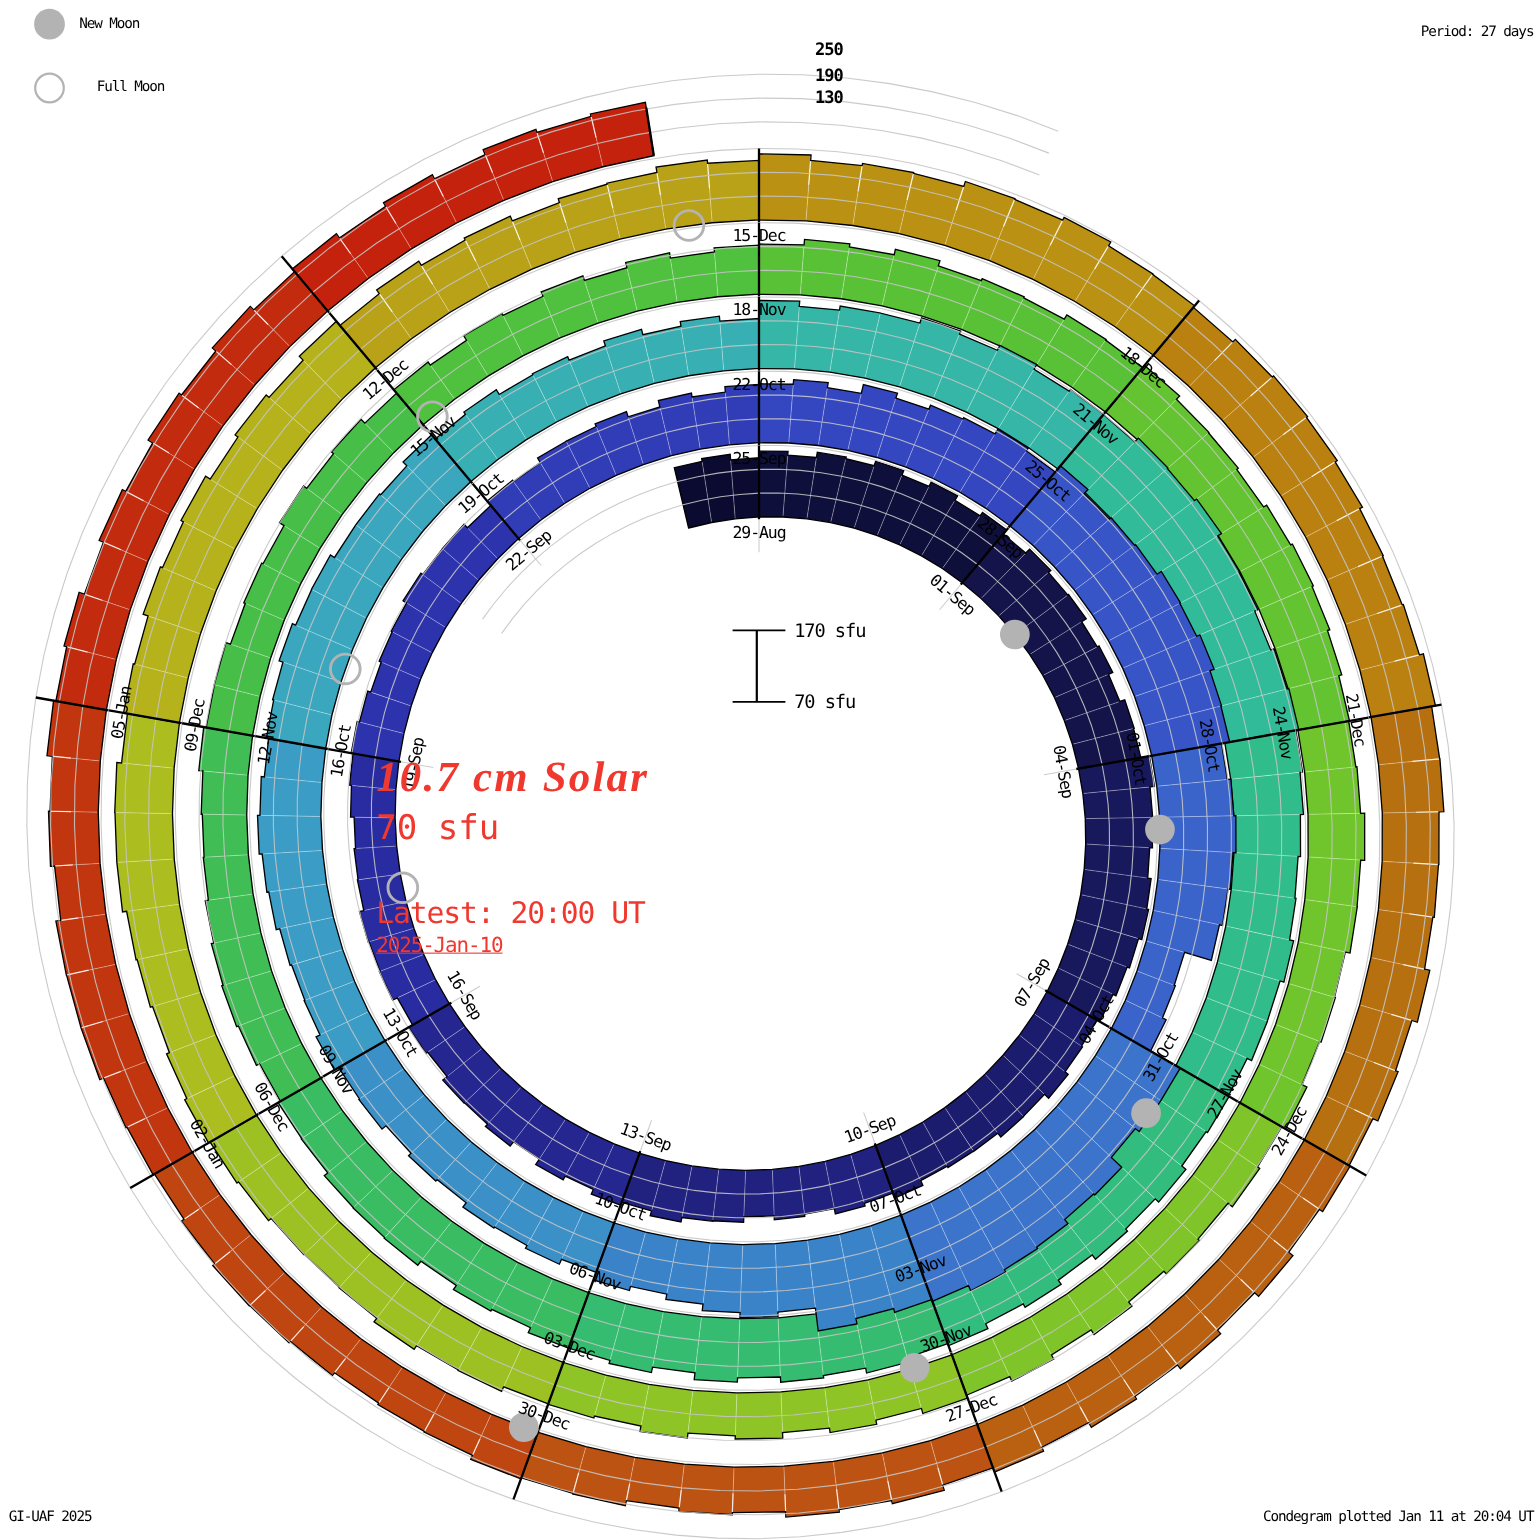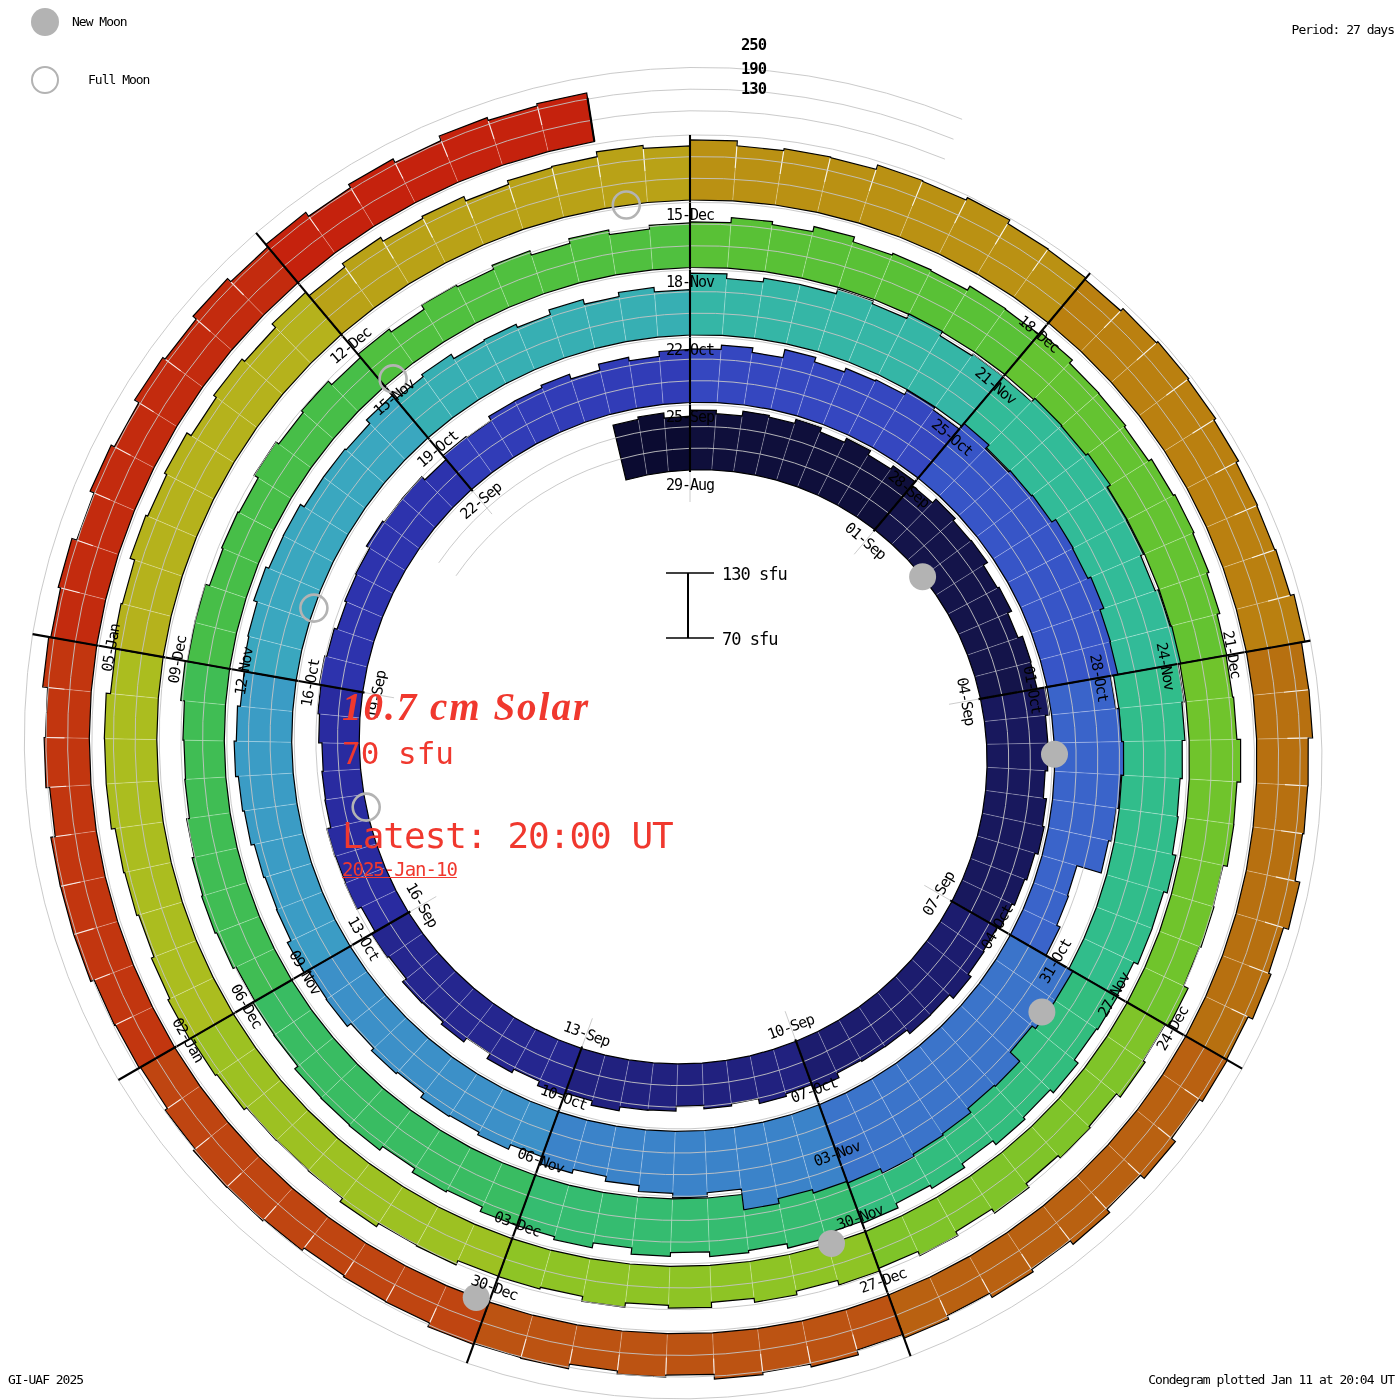--- a/index.html
+++ b/index.html
@@ -12,21 +12,21 @@
   .legend-new{left:31px;top:8px;width:28px;height:28px;background:#b3b3b3;}
   .legend-full{left:31px;top:66px;width:28px;height:28px;border:2.5px solid #b3b3b3;background:transparent;}
   .legend-label-new{left:72px;top:14px;}
   .legend-label-full{left:88px;top:72px;}
   .period{right:6px;top:22px;text-align:center;}
   .rad-label{left:646px;width:120px;text-align:right;font-weight:700;letter-spacing:-1px;font-size:15.5px;}
   .scalekey-label{position:absolute;font-size:17px;letter-spacing:-1px;}
   .center-block{left:342px;top:688px;width:700px;text-align:left;}
   .ct-title{font-family:"Liberation Serif", serif;font-style:italic;font-weight:700;font-size:39px;line-height:37px;letter-spacing:2px;}
   .ct-value{font-size:31px;letter-spacing:0px;margin-top:10px;}
-  .ct-latest1{font-size:36px;letter-spacing:-1px;margin-top:44px;}
+  .ct-latest1{font-size:27px;letter-spacing:-1px;margin-top:44px;}
   .ct-latest2{font-size:19px;letter-spacing:-1px;margin-top:2px;text-decoration:underline;}
   .corner-bl{left:8px;top:1372px;}
   .corner-br{right:6px;top:1372px;text-align:right;}
 </style>
 </head>
 <body>
 
 <div class="stage">
 
   <svg id="spiral" width="1400" height="1400">
@@ -1059,21 +1059,21 @@
   <div class="abs rad-label" style="top:36px">250</div>
   <div class="abs rad-label" style="top:60px">190</div>
   <div class="abs rad-label" style="top:80px">130</div>
 
   <div class="abs" style="left:640px;top:560px;width:260px;height:95px">
     <svg width="260" height="95" style="position:absolute;left:0;top:0">
       <line x1="48" y1="13" x2="48" y2="78" stroke="#000" stroke-width="2"></line>
       <line x1="26" y1="13" x2="74" y2="13" stroke="#000" stroke-width="1.6"></line>
       <line x1="26" y1="78" x2="74" y2="78" stroke="#000" stroke-width="1.6"></line>
     </svg>
-    <span class="scalekey-label" style="left:82px;top:4px">130 sfu</span>
+    <span class="scalekey-label" style="left:82px;top:4px">170 sfu</span>
     <span class="scalekey-label" style="left:82px;top:69px">70 sfu</span>
   </div>
 
   <div class="abs center-block" id="center-block" style="color: rgb(240, 56, 46);">
     <div class="ct-title">10.7 cm Solar</div>
     <div class="ct-value">70 sfu</div>
     <div class="ct-latest1">Latest: 20:00 UT</div>
     <div class="ct-latest2">2025-Jan-10</div>
   </div>
 

